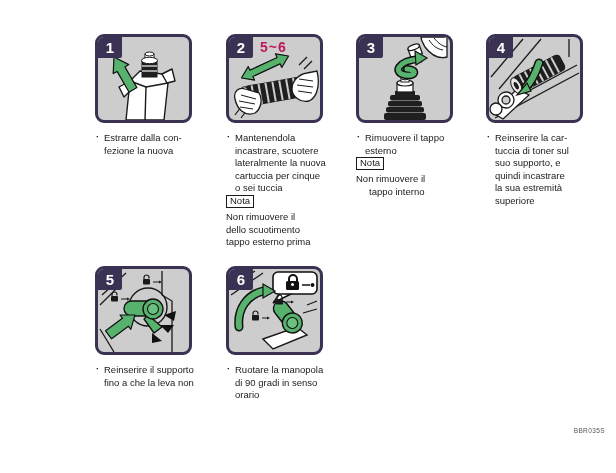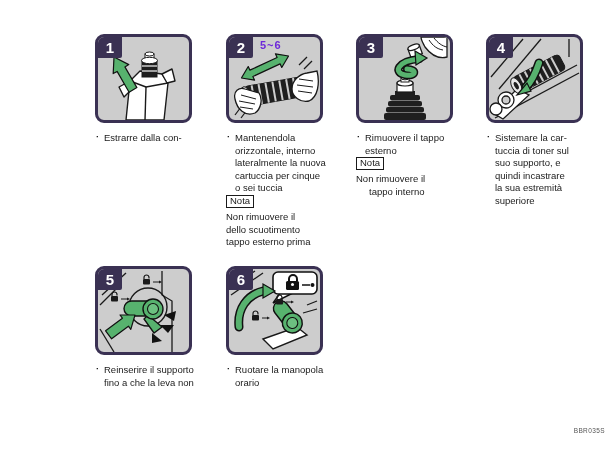--- a/index.html
+++ b/index.html
@@ -5,22 +5,22 @@
   html,body{margin:0;padding:0;background:#fff;}
   .stage{position:relative;width:616px;height:473px;background:#ffffff;
          font-family:"Liberation Sans",sans-serif;color:#1a1a1a;overflow:hidden;}
   .step{position:absolute;width:134px;}
   .panel{position:relative;width:97px;height:89px;background:#cdcdcd;
          border:3px solid #3a3153;border-radius:9px;overflow:hidden;box-sizing:border-box;}
   .panel svg{position:absolute;top:0;left:0;}
   .badge{position:absolute;top:0;left:0;width:24px;height:21px;background:#3a3153;
          color:#ffffff;font-size:15px;font-weight:bold;display:flex;align-items:center;
          justify-content:center;border-bottom-right-radius:2px;}
-  .shake-label{position:absolute;top:2px;left:31px;font-size:11px;font-weight:bold;
-         letter-spacing:1px;color:#6d28d9;}
+  .shake-label{position:absolute;top:2px;left:31px;font-size:14px;font-weight:bold;
+         letter-spacing:1px;color:#be185d;}
   .caption{margin-top:9px;font-size:9.5px;line-height:12.6px;white-space:nowrap;}
   .cap-line{padding-left:9px;position:relative;}
   .bullet{position:absolute;left:1px;top:-1px;font-weight:bold;}
   .nota{}
   .nota-label{display:inline-block;border:1px solid #1a1a1a;padding:0 3px 1px 3px;
          line-height:10px;margin-bottom:3px;font-size:9.5px;}
   .code{position:absolute;top:427px;right:11px;font-size:6.5px;color:#555;
         letter-spacing:0.4px;}
 </style>
 </head>
@@ -45,20 +45,21 @@
           <rect x="47" y="17" width="9" height="6" fill="#ffffff" stroke="#1a1a1a"></rect>
           <ellipse cx="51.5" cy="17" rx="4.5" ry="2" fill="#ffffff" stroke="#1a1a1a"></ellipse>
           <ellipse cx="51.5" cy="23.5" rx="8" ry="3.2" fill="#ffffff" stroke="#1a1a1a"></ellipse>
         </g>
         <polygon points="16,20 30.8,27.6 26.9,29.9 38.9,50.6 31.1,55.2 19.1,34.4 15.2,36.6" fill="#57b26e" stroke="#111" stroke-width="1.2" stroke-linejoin="round"></polygon>
       </svg>
       <div class="badge">1</div>
     </div>
     <div class="caption">
       <div class="cap-line"><span class="bullet">·</span><span>Estrarre dalla con-</span></div>
+      <div class="cap-line">fezione la nuova</div>
     </div>
   </div>
 
   <div class="step" style="left:226px;top:34px;">
     <div class="panel">
       <svg width="91" height="83" viewBox="0 0 91 83">
         <g stroke="#1a1a1a" stroke-width="1.2">
           <line x1="70" y1="28" x2="78" y2="20"></line>
           <line x1="75" y1="32" x2="83" y2="24"></line>
           <line x1="12" y1="70" x2="6" y2="78"></line>
@@ -86,21 +87,21 @@
         </g>
         <g transform="translate(36,30) rotate(-25)">
           <polygon points="-26,0 -15,-7.5 -15,-3.5 15,-3.5 15,-7.5 26,0 15,7.5 15,3.5 -15,3.5 -15,7.5" fill="#57b26e" stroke="#111" stroke-width="1.2" stroke-linejoin="round"></polygon>
         </g>
       </svg>
       <div class="badge">2</div>
       <div class="shake-label">5~6</div>
     </div>
     <div class="caption">
       <div class="cap-line"><span class="bullet">·</span><span>Mantenendola</span></div>
-      <div class="cap-line">orizzontale, interno</div>
+      <div class="cap-line">incastrare, scuotere</div>
       <div class="cap-line">lateralmente la nuova</div>
       <div class="cap-line">cartuccia per cinque</div>
       <div class="cap-line">o sei tuccia</div>
       <div class="nota">
         <span class="nota-label">Nota</span>
         <div class="cap-line" style="padding-left:0;">Non rimuovere il</div>
         <div class="cap-line" style="padding-left:0;">dello scuotimento</div>
         <div class="cap-line" style="padding-left:0;">tappo esterno prima</div>
       </div>
     </div>
@@ -179,21 +180,21 @@
         </g>
         <g>
           <path d="M50,26 C46,38 43,44 37,50" fill="none" stroke="#111" stroke-width="9" stroke-linecap="round"></path>
           <path d="M50,26 C46,38 43,44 37,50" fill="none" stroke="#57b26e" stroke-width="6" stroke-linecap="round"></path>
           <polygon points="28,58 38,46 42,54" fill="#57b26e" stroke="#111" stroke-width="1.2"></polygon>
         </g>
       </svg>
       <div class="badge">4</div>
     </div>
     <div class="caption">
-      <div class="cap-line"><span class="bullet">·</span><span>Sistemare la car-</span></div>
+      <div class="cap-line"><span class="bullet">·</span><span>Reinserire la car-</span></div>
       <div class="cap-line">tuccia di toner sul</div>
       <div class="cap-line">suo supporto, e</div>
       <div class="cap-line">quindi incastrare</div>
       <div class="cap-line">la sua estremità</div>
       <div class="cap-line">superiore</div>
     </div>
   </div>
 
   <div class="step" style="left:95px;top:266px;">
     <div class="panel">
@@ -279,18 +280,19 @@
           <path d="M0,2 v-1.5 a2.5,2.5 0 0 1 5,0 v1" fill="none" stroke="#1a1a1a" stroke-width="1.2"></path>
           <rect x="-1" y="2" width="7" height="5.5" rx="1" fill="#1a1a1a"></rect>
           <line x1="9" y1="5" x2="14" y2="5" stroke="#1a1a1a" stroke-width="1"></line>
           <polygon points="14,3.5 17,5 14,6.5" fill="#1a1a1a"></polygon>
         </g>
       </svg>
       <div class="badge">6</div>
     </div>
     <div class="caption">
       <div class="cap-line"><span class="bullet">·</span><span>Ruotare la manopola</span></div>
+      <div class="cap-line">di 90 gradi in senso</div>
       <div class="cap-line">orario</div>
     </div>
   </div>
 
   <div class="code">BBR035S</div>
 </div>
 
 </body></html>

